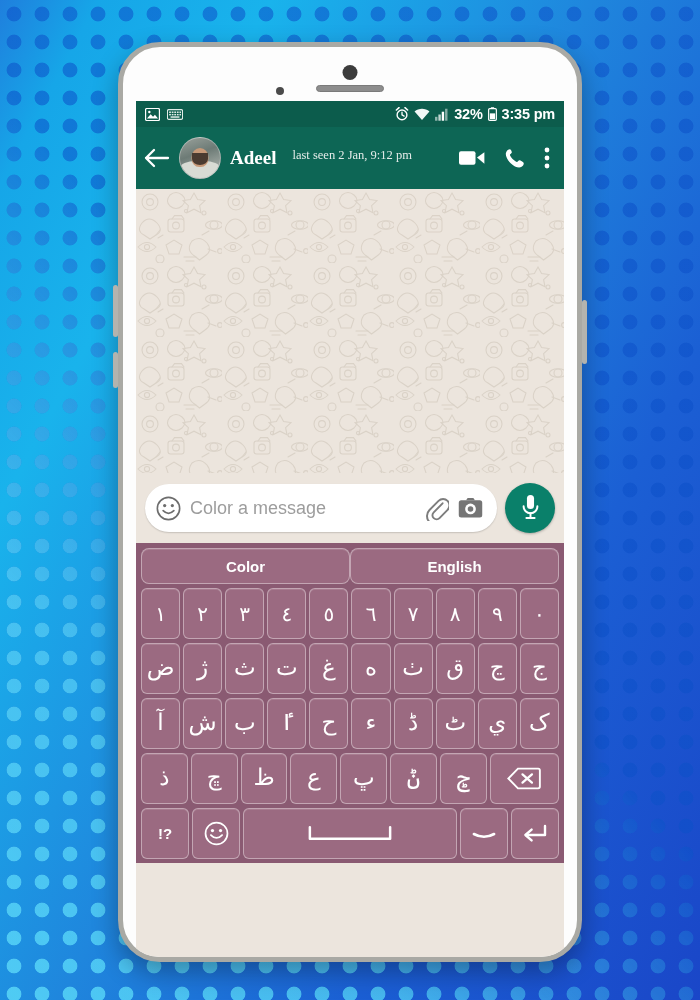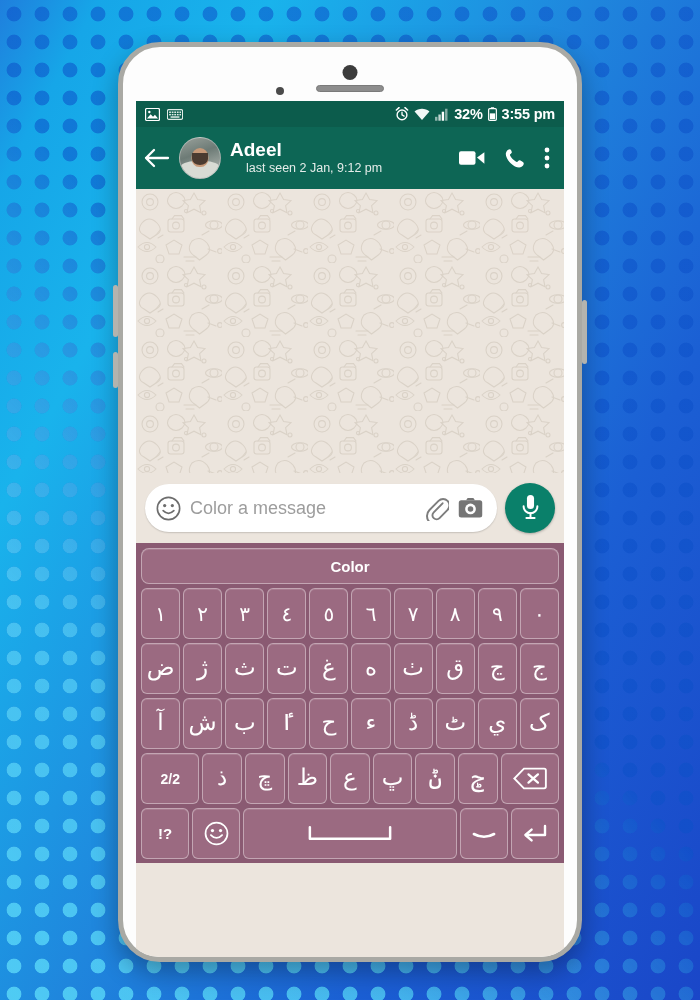--- a/index.html
+++ b/index.html
@@ -155,21 +155,21 @@
     background: #4a3b31;
   }
   #contact-avatar .av-body {
     position: absolute;
     left: 50%; bottom: 0;
     transform: translateX(-50%);
     width: 40px; height: 17px;
     border-radius: 40% 40% 0 0;
     background: #d8dbd4;
   }
-  #contact-info { display: flex; flex-direction: column; justify-content: center; min-width: 0; }
+  #contact-info { display: flex; flex-direction: row; justify-content: center; min-width: 0; font-family: Liberation Serif, serif; }
   #contact-name {
     color: #fff;
     font-size: 19px;
     font-weight: bold;
     line-height: 1.12;
   }
   #contact-status {
     color: #e4ece9;
     font-size: 12.5px;
     line-height: 1.25;
@@ -353,21 +353,21 @@
             <rect x="3.6" y="7" width="2.6" height="6.7" fill="#fff" opacity="0.75"></rect>
             <rect x="7.2" y="4" width="2.6" height="9.7" fill="#fff"></rect>
             <rect x="10.8" y="0.8" width="2.6" height="12.9" fill="#fff" opacity="0.5"></rect>
           </svg>
           <span>32%</span>
           <svg class="sb-icon" width="9" height="14" viewBox="0 0 10 15">
             <rect x="3.2" y="0" width="3.6" height="1.5" fill="#fff"></rect>
             <rect x="0.7" y="1.5" width="8.6" height="13" rx="1.2" fill="none" stroke="#fff" stroke-width="1.3"></rect>
             <rect x="2.1" y="6.8" width="5.8" height="6.4" fill="#fff"></rect>
           </svg>
-          <span>3:55 pm</span>
+          <span>3:35 pm</span>
         </div>
       </div>
 
       <div id="chat-header">
         <svg id="back-arrow-icon" width="26" height="22" viewBox="0 0 26 22">
           <path d="M24 11 L2 11 M10 3 L2 11 L10 19" stroke="#fff" stroke-width="2.3" fill="none" stroke-linecap="round" stroke-linejoin="round"></path>
         </svg>
         <div id="contact-avatar">
           <div class="av-body"></div>
           <div class="av-head"></div>
@@ -452,20 +452,21 @@
             <path d="M2.6 13.2 a7.4 7.4 0 0 0 14.8 0" fill="none" stroke="#fff" stroke-width="2.1" stroke-linecap="round"></path>
             <path d="M10 20.6 L10 25.4 M5.6 25.8 L14.4 25.8" stroke="#fff" stroke-width="2.1" stroke-linecap="round"></path>
           </svg>
         </div>
       </div>
 
       <div id="keyboard">
 
         <div class="kb-row" id="toolbar-row">
           <div class="key">Color</div>
+          <div class="key">English</div>
         </div>
 
         <div class="kb-row">
           <div class="key digit">١</div>
           <div class="key digit">٢</div>
           <div class="key digit">٣</div>
           <div class="key digit">٤</div>
           <div class="key digit">٥</div>
           <div class="key digit">٦</div>
           <div class="key digit">٧</div>
@@ -494,21 +495,20 @@
           <div class="key arabic">ٵ</div>
           <div class="key arabic">ح</div>
           <div class="key arabic">ء</div>
           <div class="key arabic">ڈ</div>
           <div class="key arabic">ٹ</div>
           <div class="key arabic">ي</div>
           <div class="key arabic">ک</div>
         </div>
 
         <div class="kb-row">
-          <div class="key shift-key wide-1-5">2/2</div>
           <div class="key arabic">ذ</div>
           <div class="key arabic">ڇ</div>
           <div class="key arabic">ظ</div>
           <div class="key arabic">ع</div>
           <div class="key arabic">ڀ</div>
           <div class="key arabic">ݨ</div>
           <div class="key arabic">ݮ</div>
           <div class="key wide-1-5">
             <svg width="34" height="23" viewBox="0 0 36 24">
               <path d="M11.6 1.6 H33 a1.8 1.8 0 0 1 1.8 1.8 V20.6 a1.8 1.8 0 0 1 -1.8 1.8 H11.6 L1.4 12 Z" fill="none" stroke="#fff" stroke-width="2"></path>

